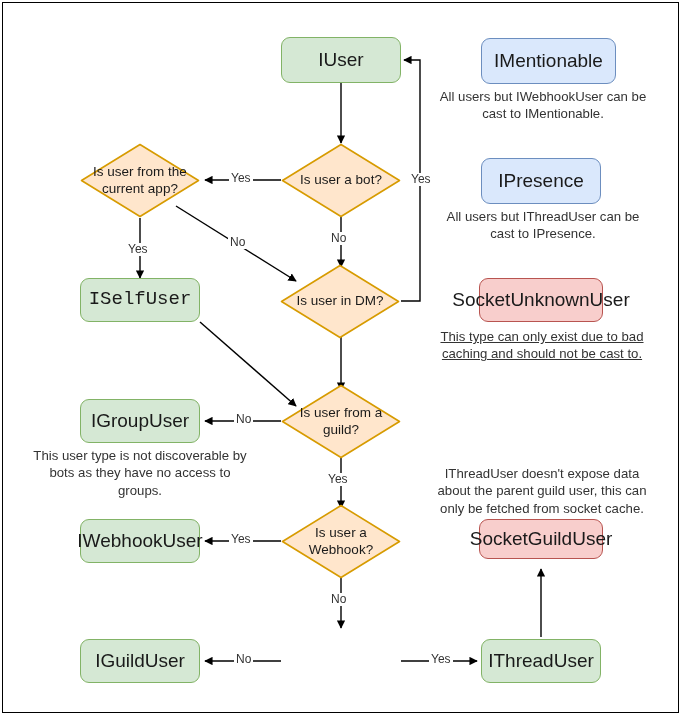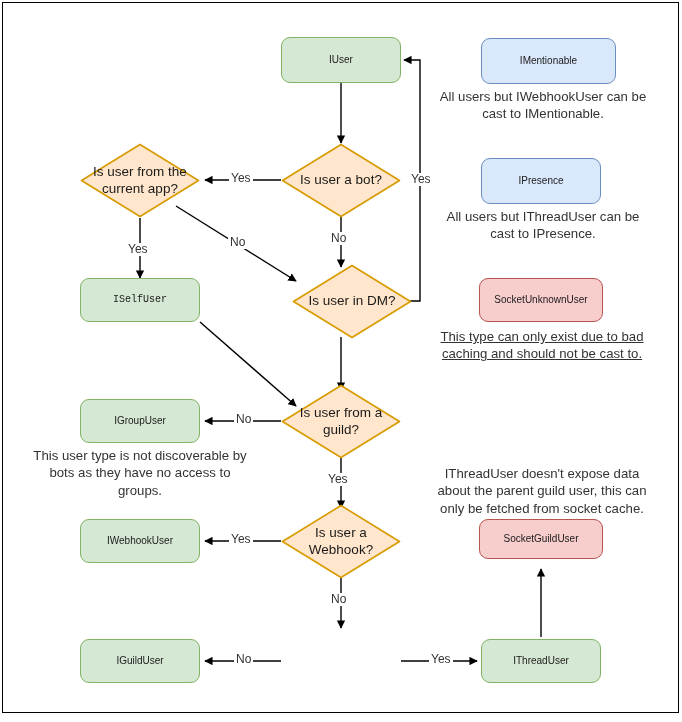--- a/index.html
+++ b/index.html
@@ -35,21 +35,21 @@
     height: 722px;
     pointer-events: none;
   }
   .node {
     position: absolute;
     box-sizing: border-box;
     display: flex;
     align-items: center;
     justify-content: center;
     text-align: center;
-    font-size: 10px;
+    font-size: 19px;
     color: #1a1a1a;
     line-height: 1.25;
     border-radius: 9px;
     border-width: 1.4px;
     border-style: solid;
   }
   .node.green  { background: #d5e8d4; border-color: #82b366; }
   .node.blue   { background: #dae8fc; border-color: #6c8ebf; }
   .node.red    { background: #f8cecc; border-color: #b85450; }
 
@@ -189,21 +189,21 @@
     <div class="diamond-label">Is user a bot?</div>
   </div>
 
   <div class="diamond-wrap" style="left:80px; top:143px; width:120px; height:75px;">
     <svg viewBox="0 0 120 75" preserveAspectRatio="none">
       <polygon points="60,1.5 118.5,37.5 60,73.5 1.5,37.5" fill="#ffe6cc" stroke="#d79b00" stroke-width="1.6" stroke-linejoin="round"></polygon>
     </svg>
     <div class="diamond-label" style="padding:0 10px;">Is user from the current app?</div>
   </div>
 
-  <div class="diamond-wrap" style="left:292px; top:264px; width:120px; height:75px;">
+  <div class="diamond-wrap" style="left:280px; top:264px; width:120px; height:75px;">
     <svg viewBox="0 0 120 75" preserveAspectRatio="none">
       <polygon points="60,1.5 118.5,37.5 60,73.5 1.5,37.5" fill="#ffe6cc" stroke="#d79b00" stroke-width="1.6" stroke-linejoin="round"></polygon>
     </svg>
     <div class="diamond-label" style="padding:0 8px;">Is user in DM?</div>
   </div>
 
   <div class="diamond-wrap" style="left:281px; top:384px; width:120px; height:75px;">
     <svg viewBox="0 0 120 75" preserveAspectRatio="none">
       <polygon points="60,1.5 118.5,37.5 60,73.5 1.5,37.5" fill="#ffe6cc" stroke="#d79b00" stroke-width="1.6" stroke-linejoin="round"></polygon>
     </svg>

